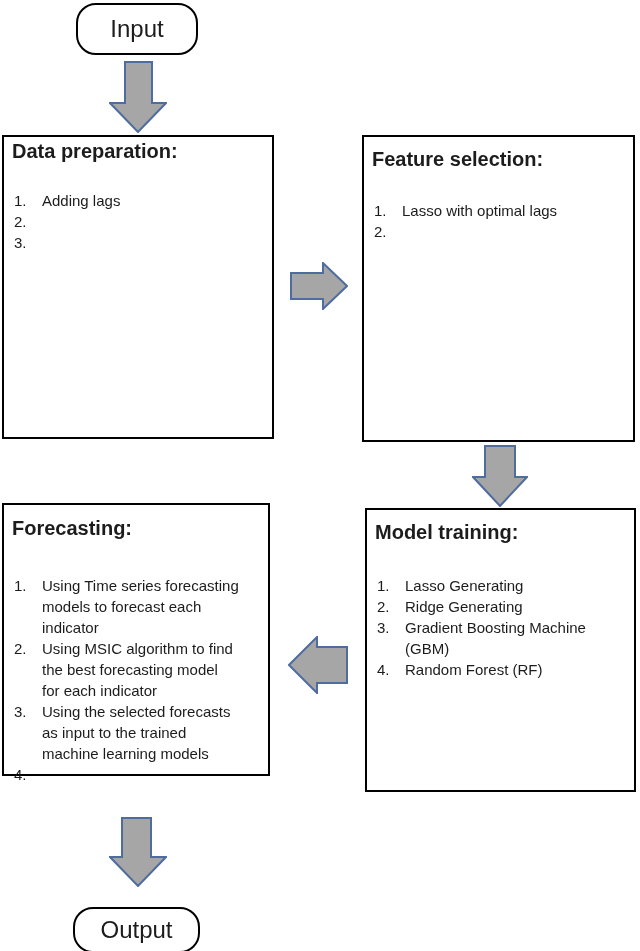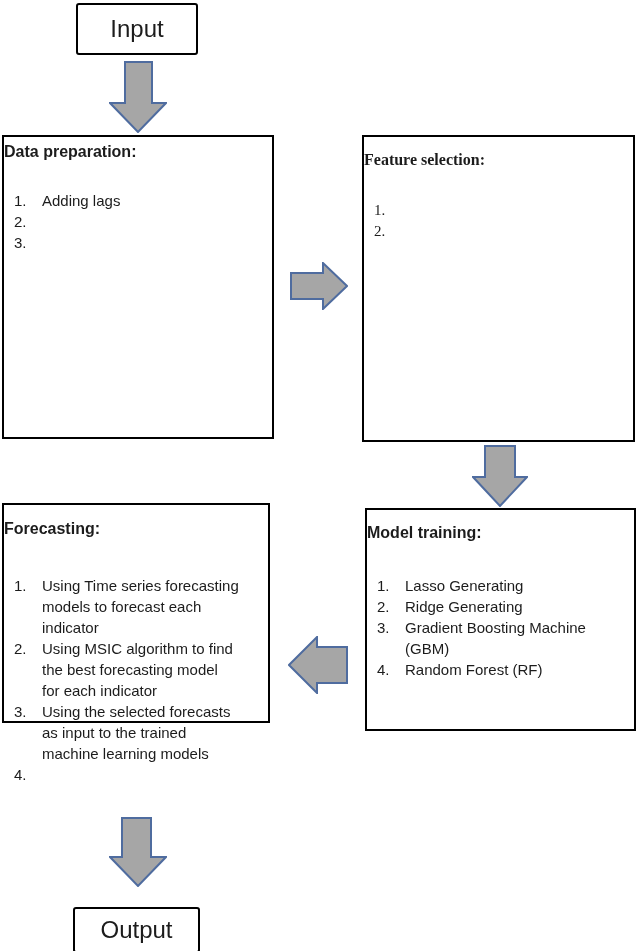--- a/index.html
+++ b/index.html
@@ -6,31 +6,31 @@
   .canvas{
     position:relative;width:640px;height:951px;
     background:var(--bg,#fff);
     font-family:"Liberation Sans",sans-serif;
     color:var(--text,#1c1c1c);
     overflow:hidden;
   }
   .terminal{
     position:absolute;box-sizing:border-box;
     border:2.5px solid var(--border,#000);
-    border-radius:3px;background:#fff;
+    border-radius:20px;background:#fff;
     display:flex;align-items:center;justify-content:center;
     font-size:24px;
   }
   .box{
     position:absolute;box-sizing:border-box;
     border:2px solid var(--border,#000);
     background:#fff;
   }
   .box-title{
-    font-weight:bold;font-size:16px;line-height:21px;
+    font-weight:bold;font-size:20px;line-height:21px;padding-left:8px;
   }
   .list{width:100%;}
   .item{display:flex;font-size:15px;line-height:21px;}
   .num{flex:none;width:38px;padding-left:10px;box-sizing:border-box;}
   .txt{white-space:pre-line;}
   
   .b1 .box-title{margin-top:4px}  .b1 .list{margin-top:28px}
   .b2 .box-title{margin-top:12px} .b2 .list{margin-top:30px}
   .b3 .box-title{margin-top:12px} .b3 .list{margin-top:32px}
   .b4 .box-title{margin-top:13px} .b4 .list{margin-top:36px}
@@ -66,43 +66,44 @@
         <div class="item">
           <span class="num">2.</span>
         </div>
 
         <div class="item">
           <span class="num">3.</span>
         </div>
       </div>
   </div>
 
-  <div class="box b2" style="left:362px;top:135px;width:273px;height:307px;font-family:Liberation Serif, serif;">
+  <div class="box b2" style="left:362px;top:135px;width:273px;height:307px;">
     <div class="box-title">Feature selection:</div>
     <div class="list">
 
         <div class="item">
           <span class="num">1.</span>
+          <span class="txt">Lasso with optimal lags</span>
         </div>
 
         <div class="item">
           <span class="num">2.</span>
         </div>
       </div>
   </div>
 
   <svg class="arrow" style="left:290px;top:262px;" width="58" height="48" viewBox="0 0 58 48">
     <polygon points="1,11 33,11 33,1 57,24 33,47 33,37 1,37"></polygon>
   </svg>
 
   <svg class="arrow" style="left:472px;top:445px;" width="56" height="62" viewBox="0 0 56 62">
     <polygon points="13,1 43,1 43,32 55,32 28,61 1,32 13,32"></polygon>
   </svg>
 
-  <div class="box b3" style="left:365px;top:508px;width:271px;height:223px;">
+  <div class="box b3" style="left:365px;top:508px;width:271px;height:284px;">
     <div class="box-title">Model training:</div>
     <div class="list">
 
         <div class="item">
           <span class="num">1.</span>
           <span class="txt">Lasso Generating</span>
         </div>
 
         <div class="item">
           <span class="num">2.</span>
@@ -115,21 +116,21 @@
 (GBM)</span>
         </div>
 
         <div class="item">
           <span class="num">4.</span>
           <span class="txt">Random Forest (RF)</span>
         </div>
       </div>
   </div>
 
-  <div class="box b4" style="left:2px;top:503px;width:268px;height:220px;">
+  <div class="box b4" style="left:2px;top:503px;width:268px;height:273px;">
     <div class="box-title">Forecasting:</div>
     <div class="list">
 
         <div class="item">
           <span class="num">1.</span>
           <span class="txt">Using Time series forecasting
 models to forecast each
 indicator</span>
         </div>
 

